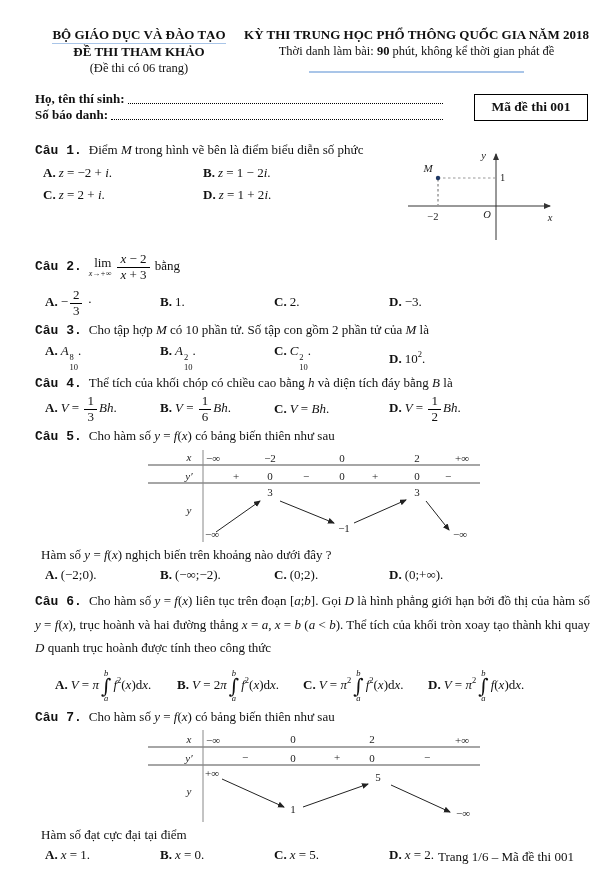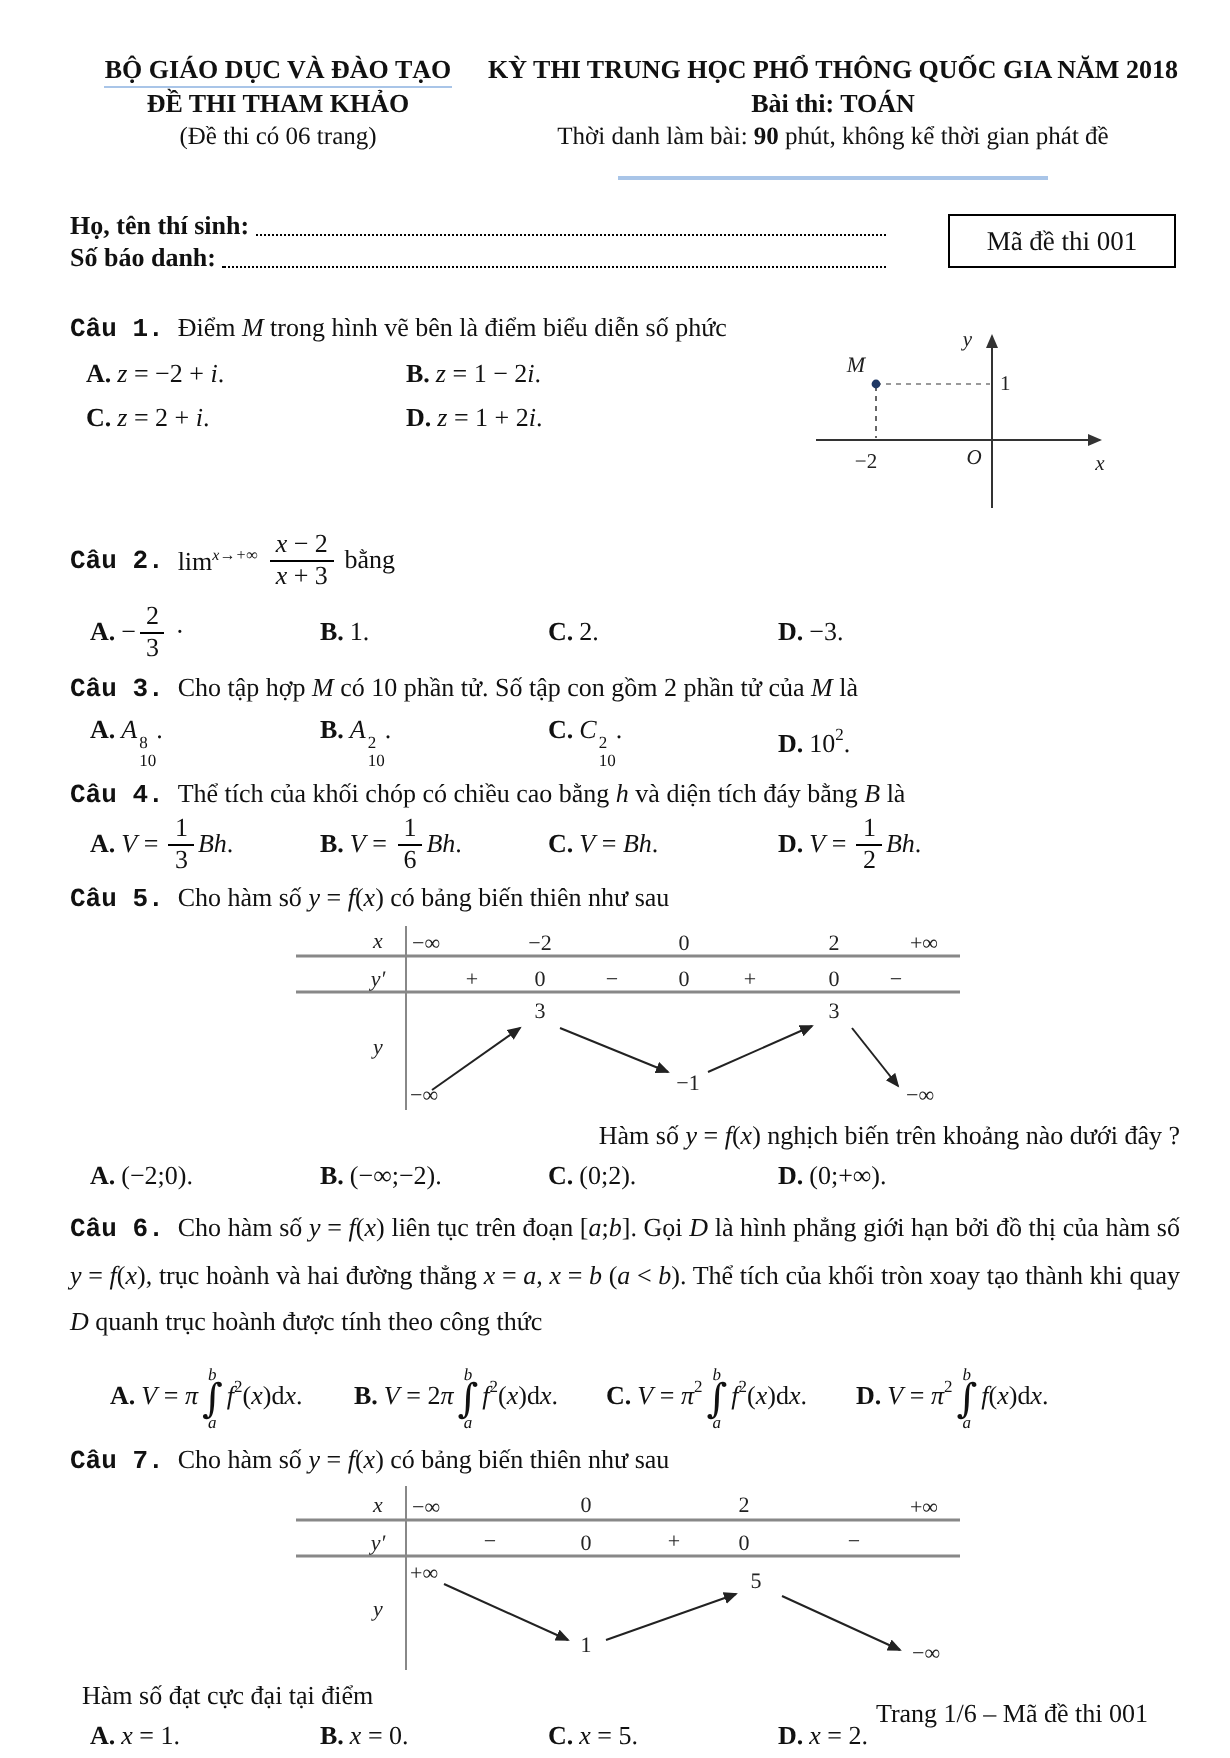--- a/index.html
+++ b/index.html
@@ -16,21 +16,21 @@
   .h-i{line-height:16px;font-size:12.5px;}
   .ul-blue{border-bottom:1.5px solid #a9c5e8;padding-bottom:1px;}
   .blue-rule{height:1.5px;background:#a9c5e8;width:215px;margin:12px auto 0 auto;}
   
   .cand{display:flex;justify-content:space-between;align-items:center;margin-top:15px;}
   .cand-fields{width:408px;}
   .fill-line{display:flex;align-items:flex-end;line-height:16px;}
   .fill-label{font-weight:bold;white-space:nowrap;}
   .dots{flex:1;border-bottom:1.6px dotted #000;margin:0 0 3px 3px;}
   .code-box{border:1.2px solid #000;width:112px;height:25px;display:flex;align-items:center;justify-content:center;
-    font-weight:normal;font-size:13.5px;margin-right:2px;}
+    font-weight:bold;font-size:13.5px;margin-right:2px;}
   
   .question{position:relative;}
   .q-stem{line-height:18px;}
   .q-label{font-weight:bold;margin-right:7px;font-family:Liberation Mono, monospace;}
   .opt-label{font-weight:bold;margin-right:3px;}
   .options{display:grid;margin-left:10px;align-items:center;line-height:21px;}
   .cols4{grid-template-columns:115px 114px 115px auto;}
   .cols4-q6{grid-template-columns:122px 126px 125px auto;margin-left:20px;}
   .cols2{grid-template-columns:160px auto;margin-left:8px;line-height:22px;}
   .opt{white-space:nowrap;}
@@ -38,21 +38,21 @@
   .q1left{flex:1;}
   .q1 .options{margin-top:2px;}
   .justify{text-align:justify;}
   
   .mi{font-style:italic;}
   .msup{font-size:8.5px;vertical-align:6px;}
   .mfrac{display:inline-flex;flex-direction:column;align-items:center;vertical-align:middle;margin:0 2px;line-height:1.15;}
   .f-num{padding:0 3px;border-bottom:1px solid #000;display:block;}
   .f-den{padding:0 3px;display:block;}
   .mss{display:inline-flex;flex-direction:column;align-items:flex-start;font-size:8.5px;line-height:1.1;vertical-align:-5px;margin-left:1px;}
-  .mlim{display:inline-flex;align-items:flex-start;vertical-align:middle;line-height:1.05;margin-right:4px;}
+  .mlim{display:inline-flex;flex-direction:column;align-items:flex-end;vertical-align:middle;line-height:1.05;margin-right:4px;}
   .lim-under{font-size:8px;font-style:italic;}
   .mint{display:inline-flex;flex-direction:column;align-items:center;vertical-align:middle;line-height:1;margin:0 2px;}
   .int-lim{font-size:8.5px;font-style:italic;line-height:1;}
   .int-glyph{font-size:20px;line-height:0.8;font-family:"DejaVu Serif",serif;}
   
   svg{overflow:visible;}
   svg text{font-size:11px;fill:#222;font-family:"Liberation Serif","DejaVu Serif",serif;}
   svg text.it{font-style:italic;}
   svg text.sm{font-size:10.5px;}
   .vt-block{margin-left:113px;}
@@ -64,21 +64,20 @@
 <div class="page">
 
   <div class="hdr">
     <div class="hdr-left">
       <div class="h-b"><span class="ul-blue">BỘ GIÁO DỤC VÀ ĐÀO TẠO</span></div>
       <div class="h-b">ĐỀ THI THAM KHẢO</div>
       <div class="h-i">(Đề thi có 06 trang)</div>
     </div>
     <div class="hdr-right">
       <div class="h-b">KỲ THI TRUNG HỌC PHỔ THÔNG QUỐC GIA NĂM 2018</div>
-      <div class="h-b">Bài thi: TOÁN</div>
       <div class="h-i"><span>Thời danh làm bài: </span><b>90</b><span> phút, không kể thời gian phát đề</span></div>
       <div class="blue-rule"></div>
     </div>
   </div>
 
   <div class="cand">
     <div class="cand-fields">
       <div class="fill-line">
         <span class="fill-label">Họ, tên thí sinh:</span>
         <span class="dots"></span>
@@ -227,21 +226,21 @@
           <text x="305" y="88">−∞</text>
         </g>
         <g stroke="#222" stroke-width="1">
           <line x1="68" y1="82" x2="112" y2="51" marker-end="url(#m1)"></line>
           <line x1="132" y1="51" x2="186" y2="73" marker-end="url(#m1)"></line>
           <line x1="206" y1="73" x2="258" y2="50" marker-end="url(#m1)"></line>
           <line x1="278" y1="51" x2="301" y2="80" marker-end="url(#m1)"></line>
         </g>
       </svg>
     </div>
-    <div class="q-stem" style="margin-left:6px;text-align:right;"><span>Hàm số <span class="mi">y</span> = <span class="mi">f</span>(<span class="mi">x</span>) nghịch biến trên khoảng nào dưới đây ?</span></div>
+    <div class="q-stem" style="margin-left:6px;"><span>Hàm số <span class="mi">y</span> = <span class="mi">f</span>(<span class="mi">x</span>) nghịch biến trên khoảng nào dưới đây ?</span></div>
     <div class="options cols4">
       <div class="opt"><span class="opt-label">A.</span><span>(−2;0).</span></div>
       <div class="opt"><span class="opt-label">B.</span><span>(−∞;−2).</span></div>
       <div class="opt"><span class="opt-label">C.</span><span>(0;2).</span></div>
       <div class="opt"><span class="opt-label">D.</span><span>(0;+∞).</span></div>
     </div>
   </div>
 
   <div class="question" style="margin-top:4px;">
     <div class="q-stem justify" style="line-height:23px;">

